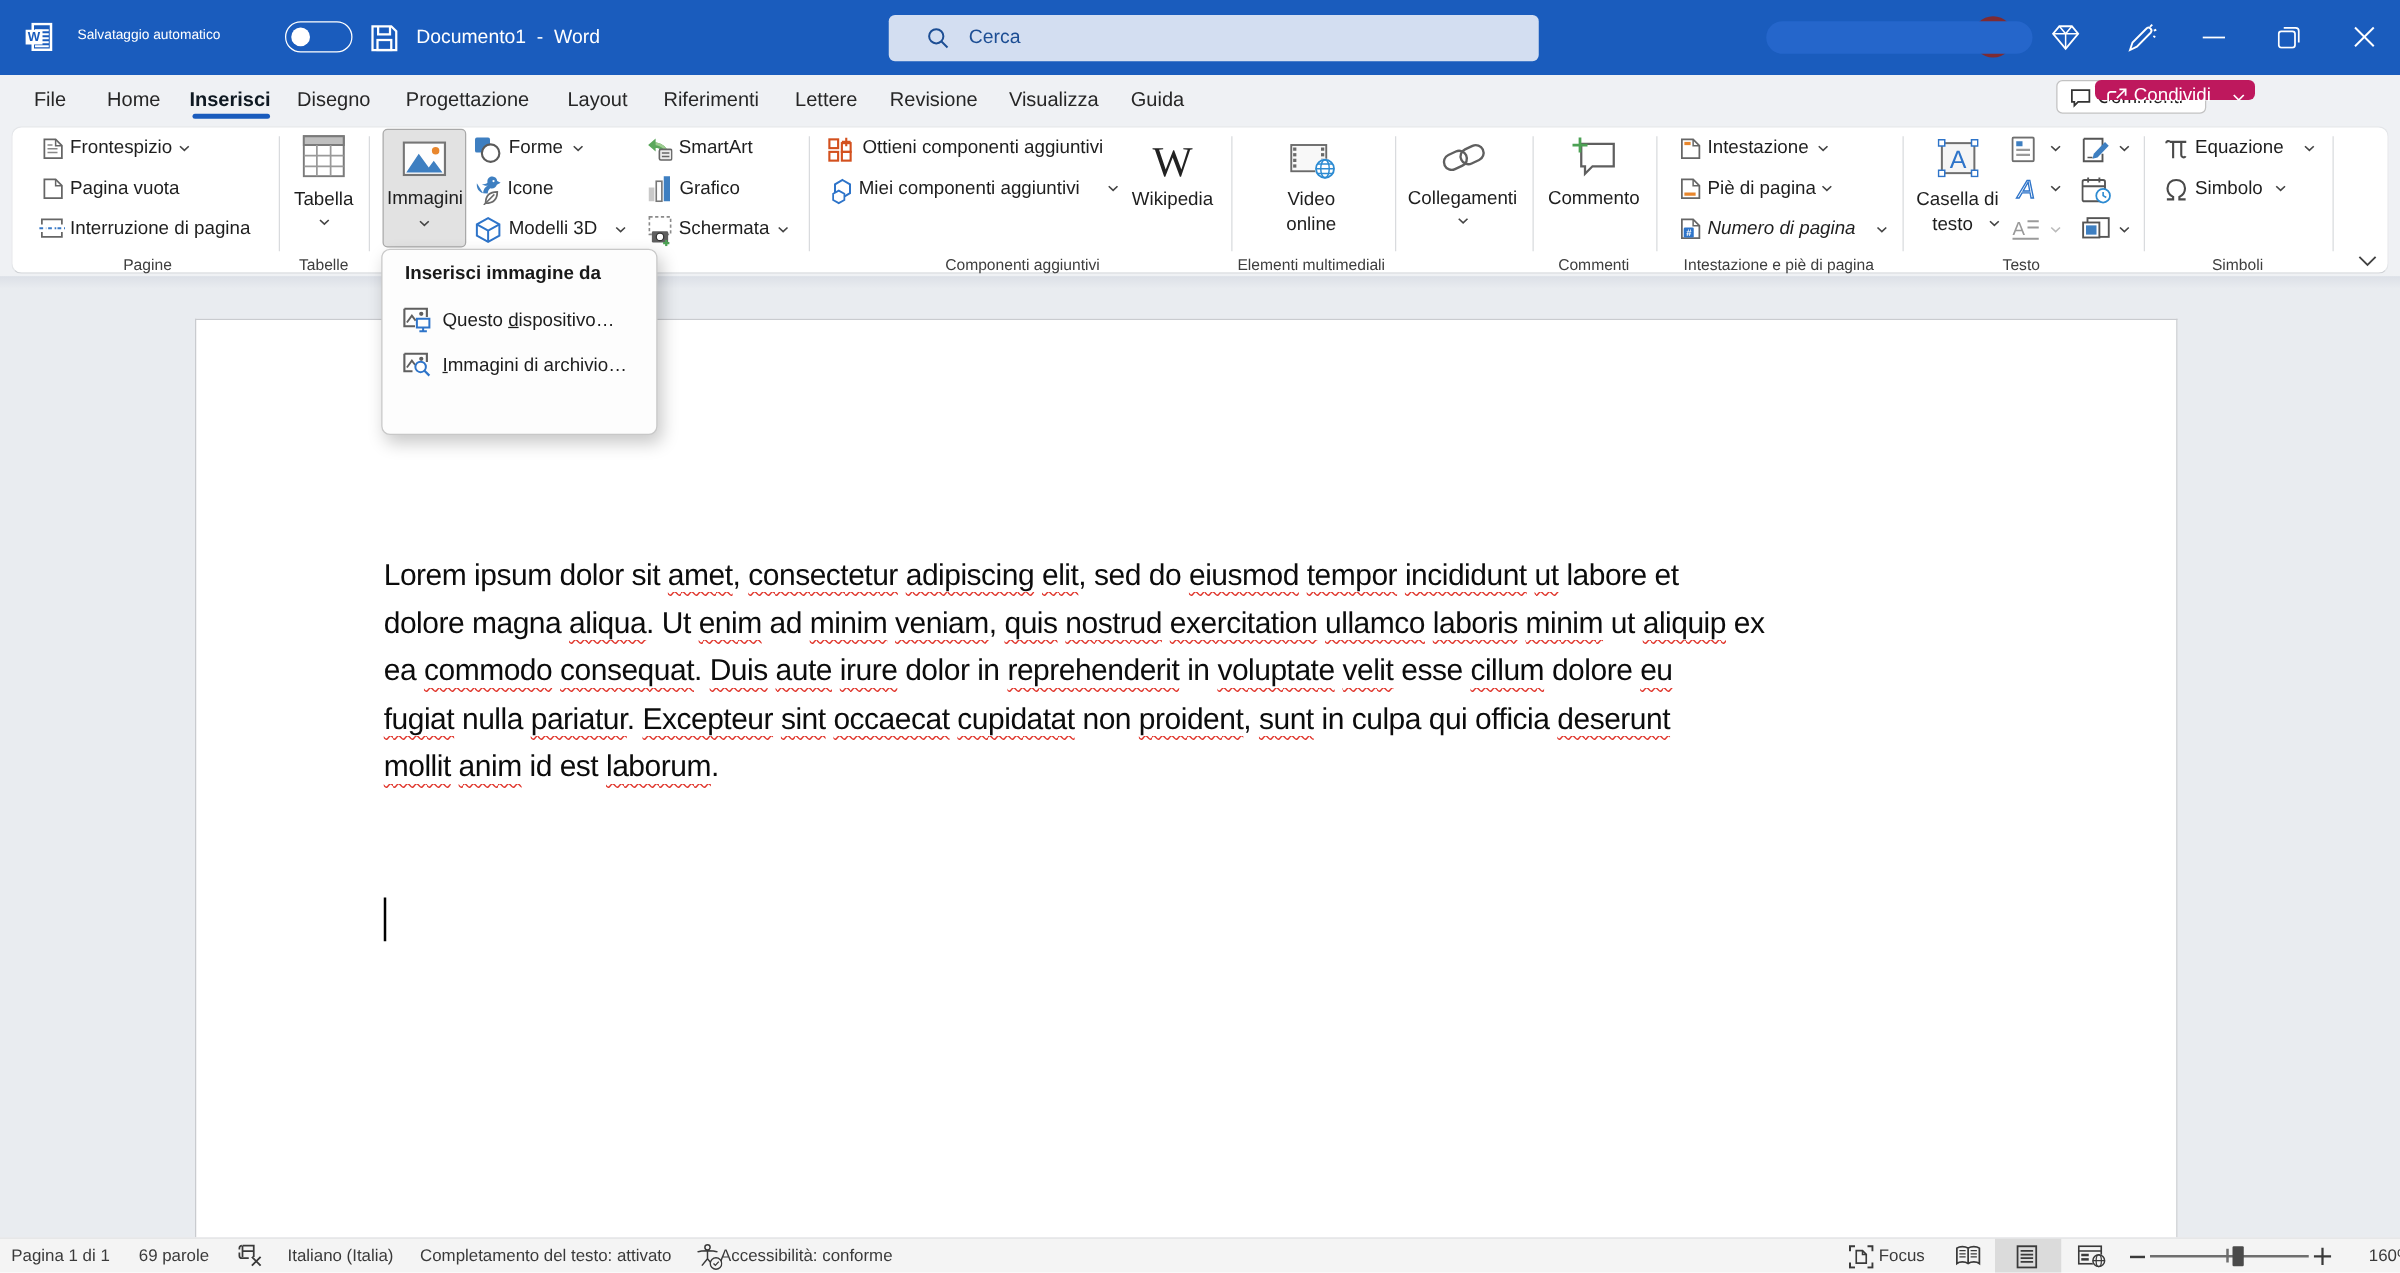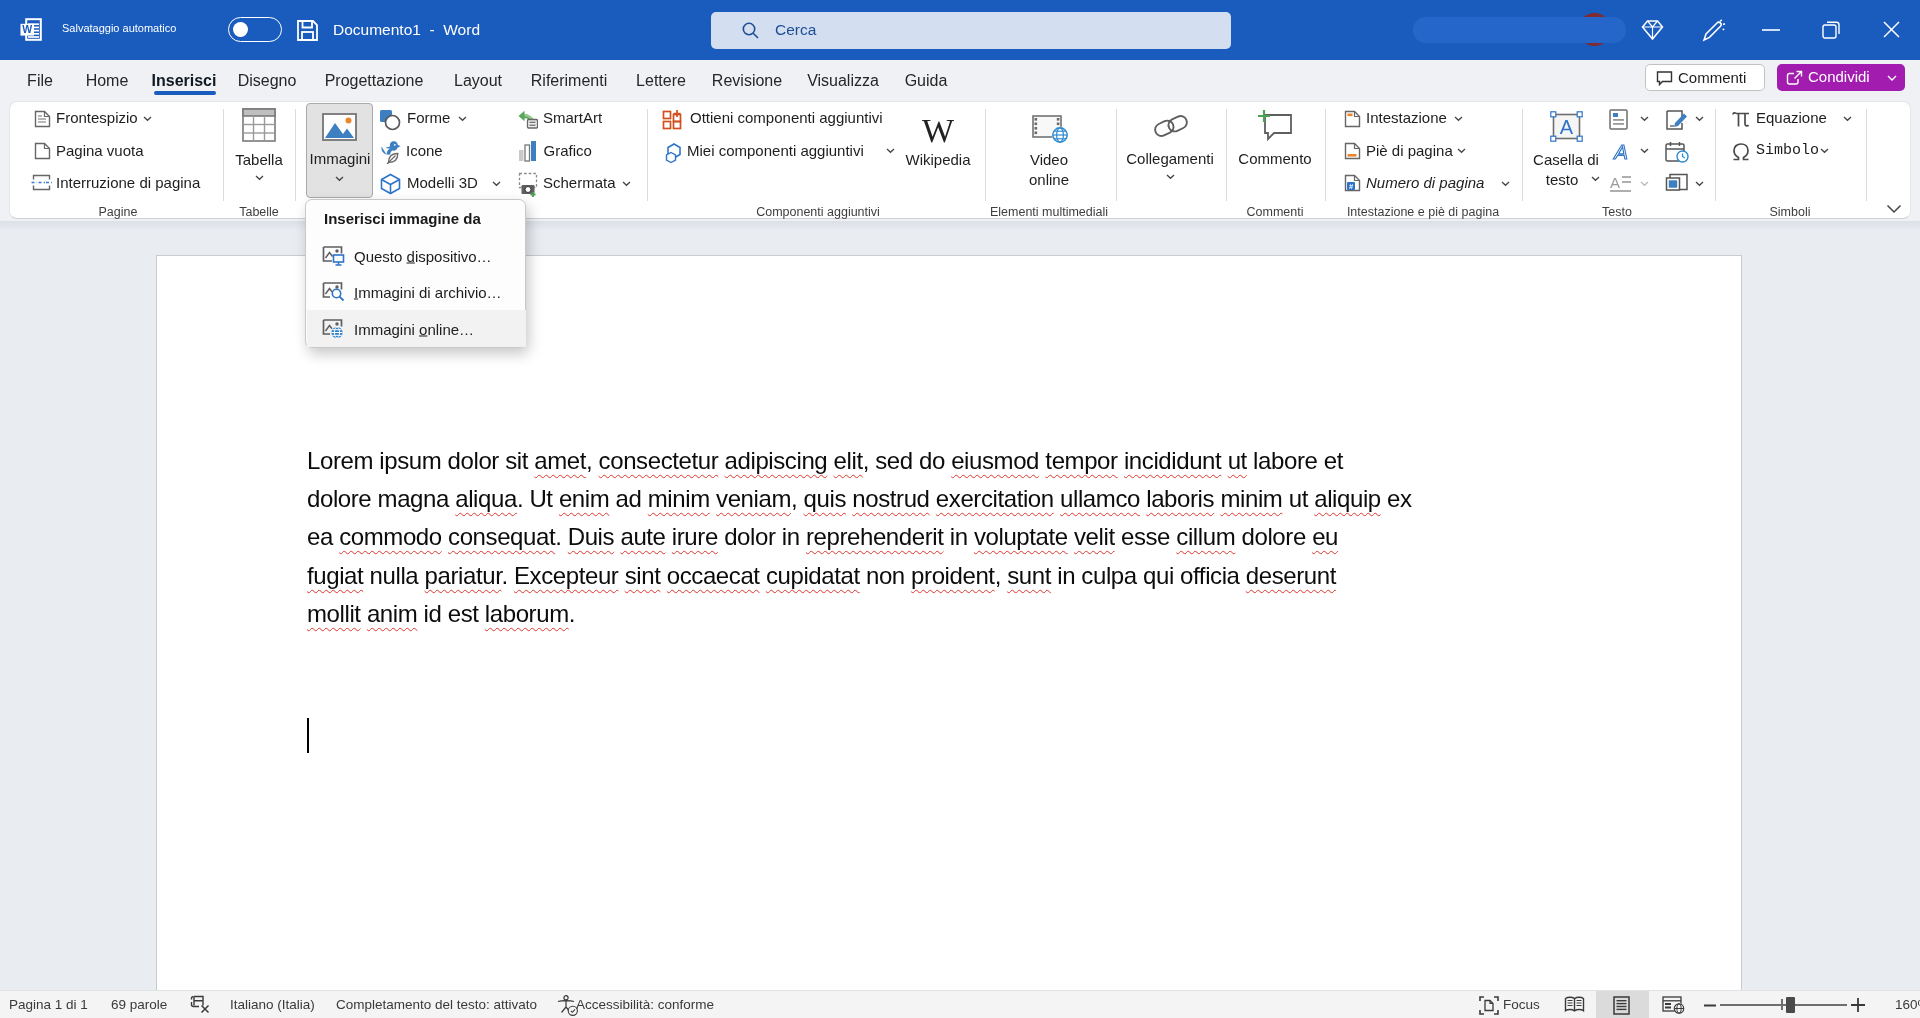--- a/index.html
+++ b/index.html
@@ -124,21 +124,21 @@
     <span class="tab" style="left:843px;">Visualizza</span>
     <span class="tab" style="left:926px;">Guida</span>
 
     <div class="abs" style="left:1645px; top:4px; width:120px; height:27px; background:#fff; border:1px solid #C2C2C2; border-radius:5px;">
       <svg class="abs" style="left:10px; top:5px;" width="17" height="17" viewBox="0 0 17 17">
         <path d="M1.5 2 H15.5 V11.5 H6.5 L3.5 14.5 V11.5 H1.5 Z" fill="none" stroke="#333" stroke-width="1.4"></path>
       </svg>
       <span class="abs" style="left:32px; top:4px; font-size:15px; color:#1f1f1f;">Commenti</span>
     </div>
 
-    <div class="abs" style="left:1777px; top:4px; width:128px; height:27px; background:#a21caf; border-radius:5px;">
+    <div class="abs" style="left:1676px; top:4px; width:128px; height:16px; background:#be185d; border-radius:5px;">
       <svg class="abs" style="left:9px; top:6px;" width="17" height="16" viewBox="0 0 17 16">
         <path d="M8 3.5 H3.5 A2 2 0 0 0 1.5 5.5 V12 A2 2 0 0 0 3.5 14 H10 A2 2 0 0 0 12 12 V9" fill="none" stroke="#fff" stroke-width="1.4"></path>
         <path d="M10.5 1.5 H15.5 V6.5 M15.2 1.8 L8.5 8.5" fill="none" stroke="#fff" stroke-width="1.4"></path>
       </svg>
       <span class="abs" style="left:31px; top:4px; font-size:15px; color:#fff;">Condividi</span>
       <svg class="abs" style="left:110px; top:11px;" width="10" height="7" viewBox="0 0 10 7">
           <path d="M1 1 L5 5 L9 1" fill="none" stroke="#fff" stroke-width="1.4"></path>
         </svg>
     </div>
   </div>
@@ -424,21 +424,21 @@
     <svg class="abs" style="left:1722px; top:9px;" width="18" height="17" viewBox="0 0 18 17">
       <path d="M1 3.5 C 1 1.5 3 1.5 4 2.5 M4 2.5 H17 M6.5 2.5 V15.5 M13 2.5 V13 C 13 15 15.5 15.5 16.5 14" fill="none" stroke="#4a4a4a" stroke-width="1.7"></path>
     </svg>
     <span class="rtext" style="left:1746px; top:6px;">Equazione</span>
     <svg class="chev" style="left:1833px; top:14px;" width="9" height="6" viewBox="0 0 9 6">
         <path d="M1 1 L4.5 4.3 L8 1" fill="none" stroke="#444" stroke-width="1.3"></path>
       </svg>
     <svg class="abs" style="left:1722px; top:41px;" width="18" height="18" viewBox="0 0 18 18">
       <path d="M1.5 16.5 H6.5 V14.5 C 3.5 13 2 10.5 2 7.5 C 2 3.5 5 1 9 1 C 13 1 16 3.5 16 7.5 C 16 10.5 14.5 13 11.5 14.5 V16.5 H16.5" fill="none" stroke="#4a4a4a" stroke-width="1.7"></path>
     </svg>
-    <span class="rtext" style="left:1746px; top:38.5px;font-family:Liberation Mono, monospace;">Simbolo</span>
+    <span class="rtext" style="left:1746px; top:38.5px;">Simbolo</span>
     <svg class="chev" style="left:1810px; top:46px;" width="9" height="6" viewBox="0 0 9 6">
         <path d="M1 1 L4.5 4.3 L8 1" fill="none" stroke="#444" stroke-width="1.3"></path>
       </svg>
     <span class="rlabel" style="left:1780px; top:103px;">Simboli</span>
     <div class="rsep" style="left:1856px;"></div>
 
     <svg class="chev" style="left:1876px; top:102px;" width="16" height="10" viewBox="0 0 16 10">
         <path d="M1.5 1.5 L8 8 L14.5 1.5" fill="none" stroke="#444" stroke-width="1.5"></path>
       </svg>
   </div>
@@ -470,33 +470,20 @@
     </div>
     <div class="mitem" style="top:74px;">
       <svg width="23" height="21" viewBox="0 0 23 21">
         <path d="M1.5 1.5 H19.5 V8 M8 15.5 H1.5 V1.5" fill="none" stroke="#5f5f5f" stroke-width="1.7"></path>
         <path d="M3.5 12.5 L7.5 7 L10 10.3" fill="none" stroke="#5f5f5f" stroke-width="1.5"></path>
         <circle cx="15" cy="5.5" r="1.7" fill="#5f5f5f"></circle>
         <circle cx="14.5" cy="12" r="4.2" fill="#fff" stroke="#2E74C9" stroke-width="1.6"></circle>
         <line x1="17.6" y1="15.1" x2="21.5" y2="19" stroke="#2E74C9" stroke-width="1.8"></line>
       </svg>
       <span class="mtext"><u>I</u>mmagini di archivio…</span>
-    </div>
-    <div class="mitem" style="top:110px; height:37px; background:#F2F2F2;">
-      <svg width="23" height="21" viewBox="0 0 23 21">
-        <path d="M1.5 1.5 H19.5 V8 M8 15.5 H1.5 V1.5" fill="none" stroke="#5f5f5f" stroke-width="1.7"></path>
-        <path d="M3.5 12.5 L7.5 7 L10 10.3" fill="none" stroke="#5f5f5f" stroke-width="1.5"></path>
-        <circle cx="15" cy="5.5" r="1.7" fill="#5f5f5f"></circle>
-        <circle cx="15" cy="14" r="5.6" fill="#2E83C9"></circle>
-        <ellipse cx="15" cy="14" rx="2.5" ry="5.6" fill="none" stroke="#fff" stroke-width="1"></ellipse>
-        <line x1="9.4" y1="14" x2="20.6" y2="14" stroke="#fff" stroke-width="1"></line>
-        <line x1="10.2" y1="11.2" x2="19.8" y2="11.2" stroke="#fff" stroke-width="1"></line>
-        <line x1="10.2" y1="16.8" x2="19.8" y2="16.8" stroke="#fff" stroke-width="1"></line>
-      </svg>
-      <span class="mtext">Immagini <u>o</u>nline…</span>
     </div>
   </div>
 
   <div id="statusbar">
     <span class="stext" style="left:9px;">Pagina 1 di 1</span>
     <span class="stext" style="left:111px;">69 parole</span>
     <svg class="abs" style="left:189px; top:4px;" width="22" height="20" viewBox="0 0 22 20">
       <path d="M5 1.5 H14 V10.5 M5 10.5 V1.5 M5 5.8 H14" fill="none" stroke="#3a3a3a" stroke-width="1.4"></path>
       <path d="M2.5 4.5 V3.5 C2.5 2.4 3.4 1.5 4.5 1.5 M2.5 7 V9.5 C2.5 10.6 3.4 11.5 4.5 11.5 H10" fill="none" stroke="#3a3a3a" stroke-width="1.4"></path>
       <path d="M12.5 10.5 L19.5 17.5 M19.5 10.5 L12.5 17.5" stroke="#3a3a3a" stroke-width="1.5" fill="none"></path>

